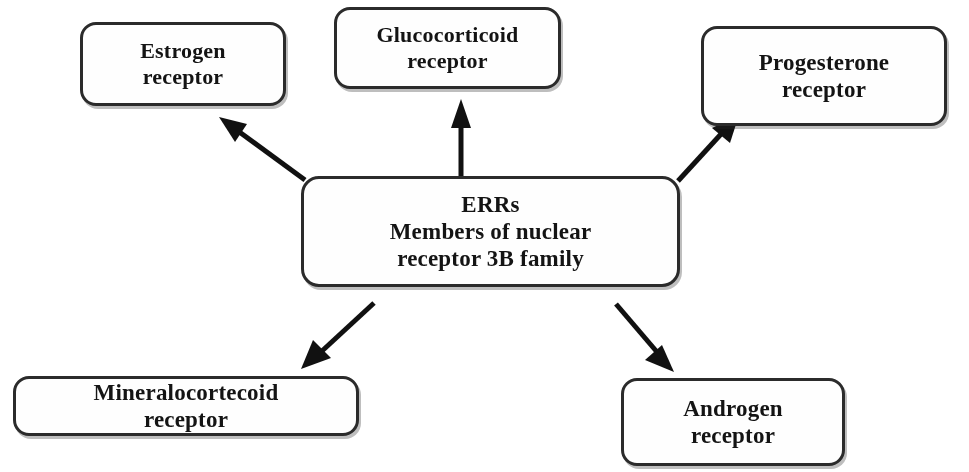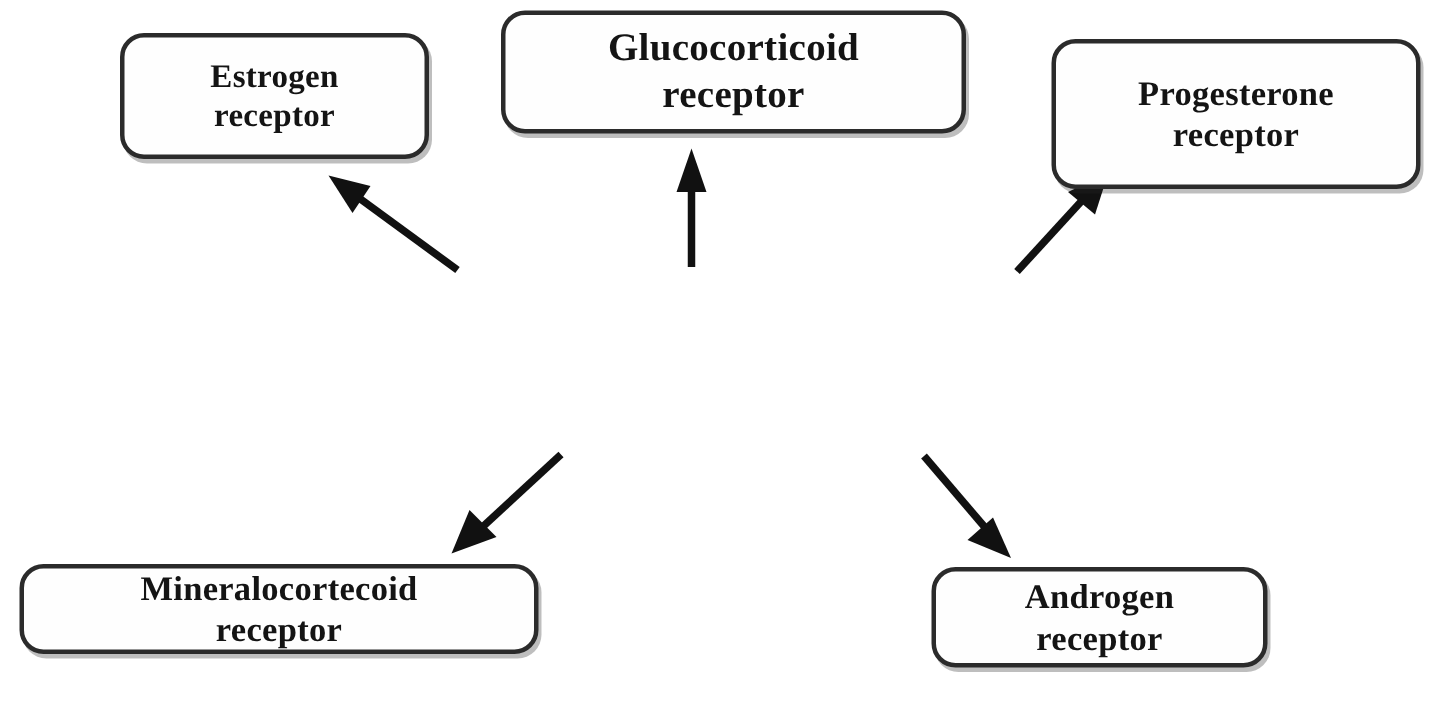--- a/index.html
+++ b/index.html
@@ -36,39 +36,39 @@
     padding: 0 8px;
     white-space: pre-line;
   }
 
   
   #node-estrogen {
     left: 80px;  top: 22px;  width: 206px; height: 84px;
     font-size: 22px;
   }
   #node-glucocorticoid {
-    left: 334px; top: 7px;   width: 310px; height: 82px;
-    font-size: 26px;
+    left: 334px; top: 7px;   width: 227px; height: 82px;
+    font-size: 22px;
     align-items: center;
   }
   #node-progesterone {
     left: 701px; top: 26px;  width: 246px; height: 100px;
     font-size: 23px;
   }
   #node-errs {
     left: 301px; top: 176px; width: 379px; height: 111px;
     font-size: 23px;
     border-radius: 18px;
   }
   #node-mineralocortecoid {
     left: 13px;  top: 376px; width: 346px; height: 60px;
     font-size: 23px;
   }
   #node-androgen {
-    left: 621px; top: 378px; width: 224px; height: 67px;
+    left: 621px; top: 378px; width: 224px; height: 88px;
     font-size: 23px;
   }
 
   
   #arrow-layer {
     position: absolute;
     left: 0; top: 0;
     width: 969px;
     height: 472px;
     pointer-events: none;
@@ -125,20 +125,25 @@
   <div class="node-box" id="node-glucocorticoid">
     <span class="node-label">Glucocorticoid
 receptor</span>
   </div>
 
   <div class="node-box" id="node-progesterone">
     <span class="node-label">Progesterone
 receptor</span>
   </div>
 
+  <div class="node-box" id="node-errs">
+    <span class="node-label">ERRs
+Members of nuclear
+receptor 3B family</span>
+  </div>
 
   <div class="node-box" id="node-mineralocortecoid">
     <span class="node-label">Mineralocortecoid
 receptor</span>
   </div>
 
   <div class="node-box" id="node-androgen">
     <span class="node-label">Androgen
 receptor</span>
   </div>

